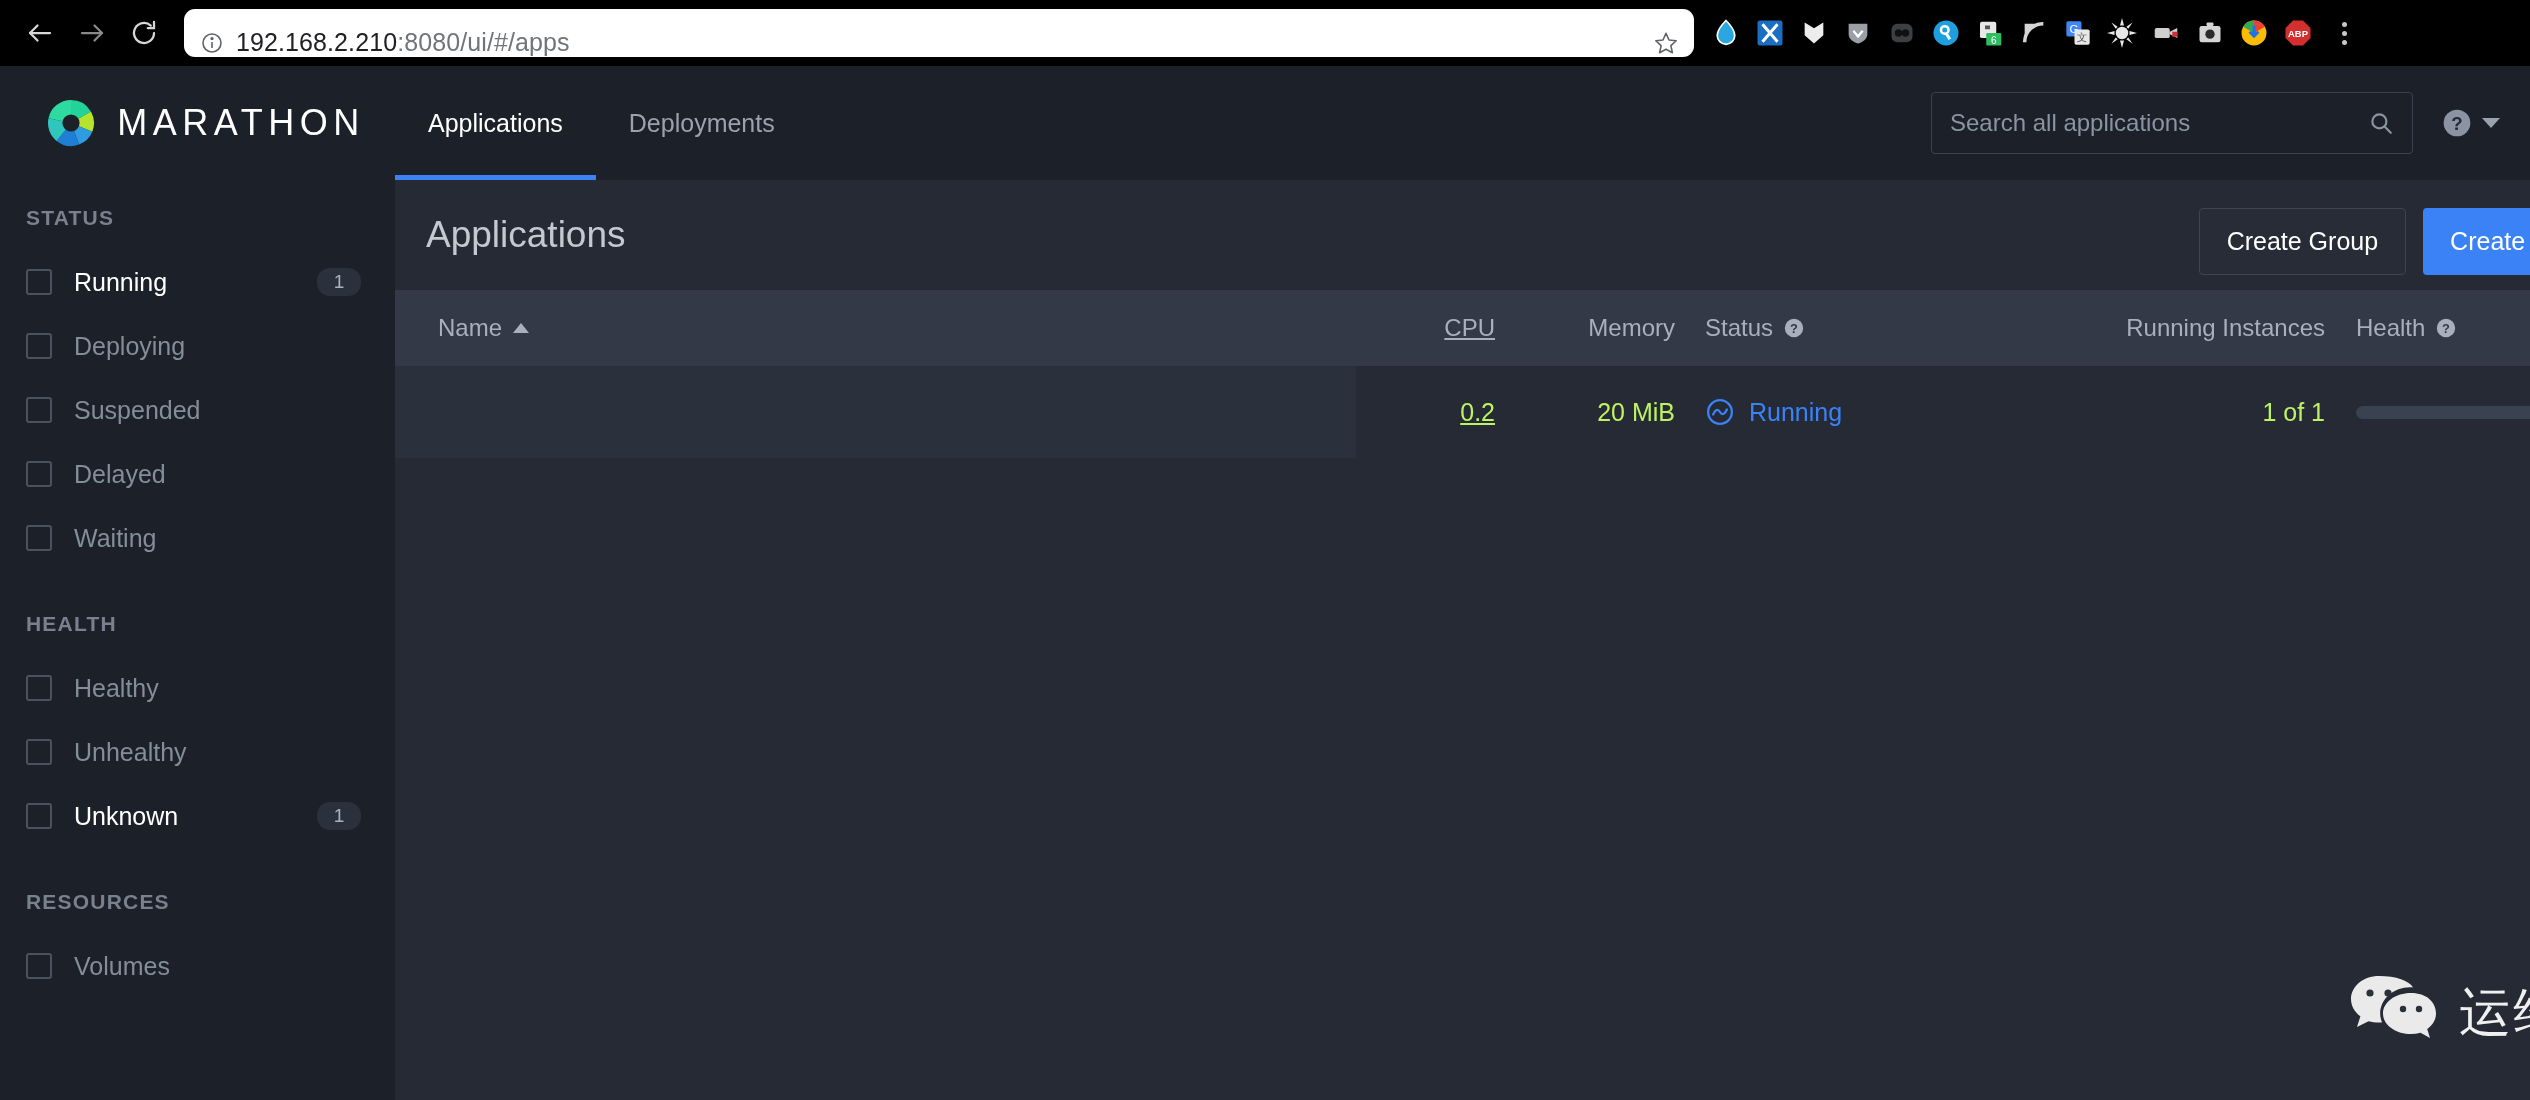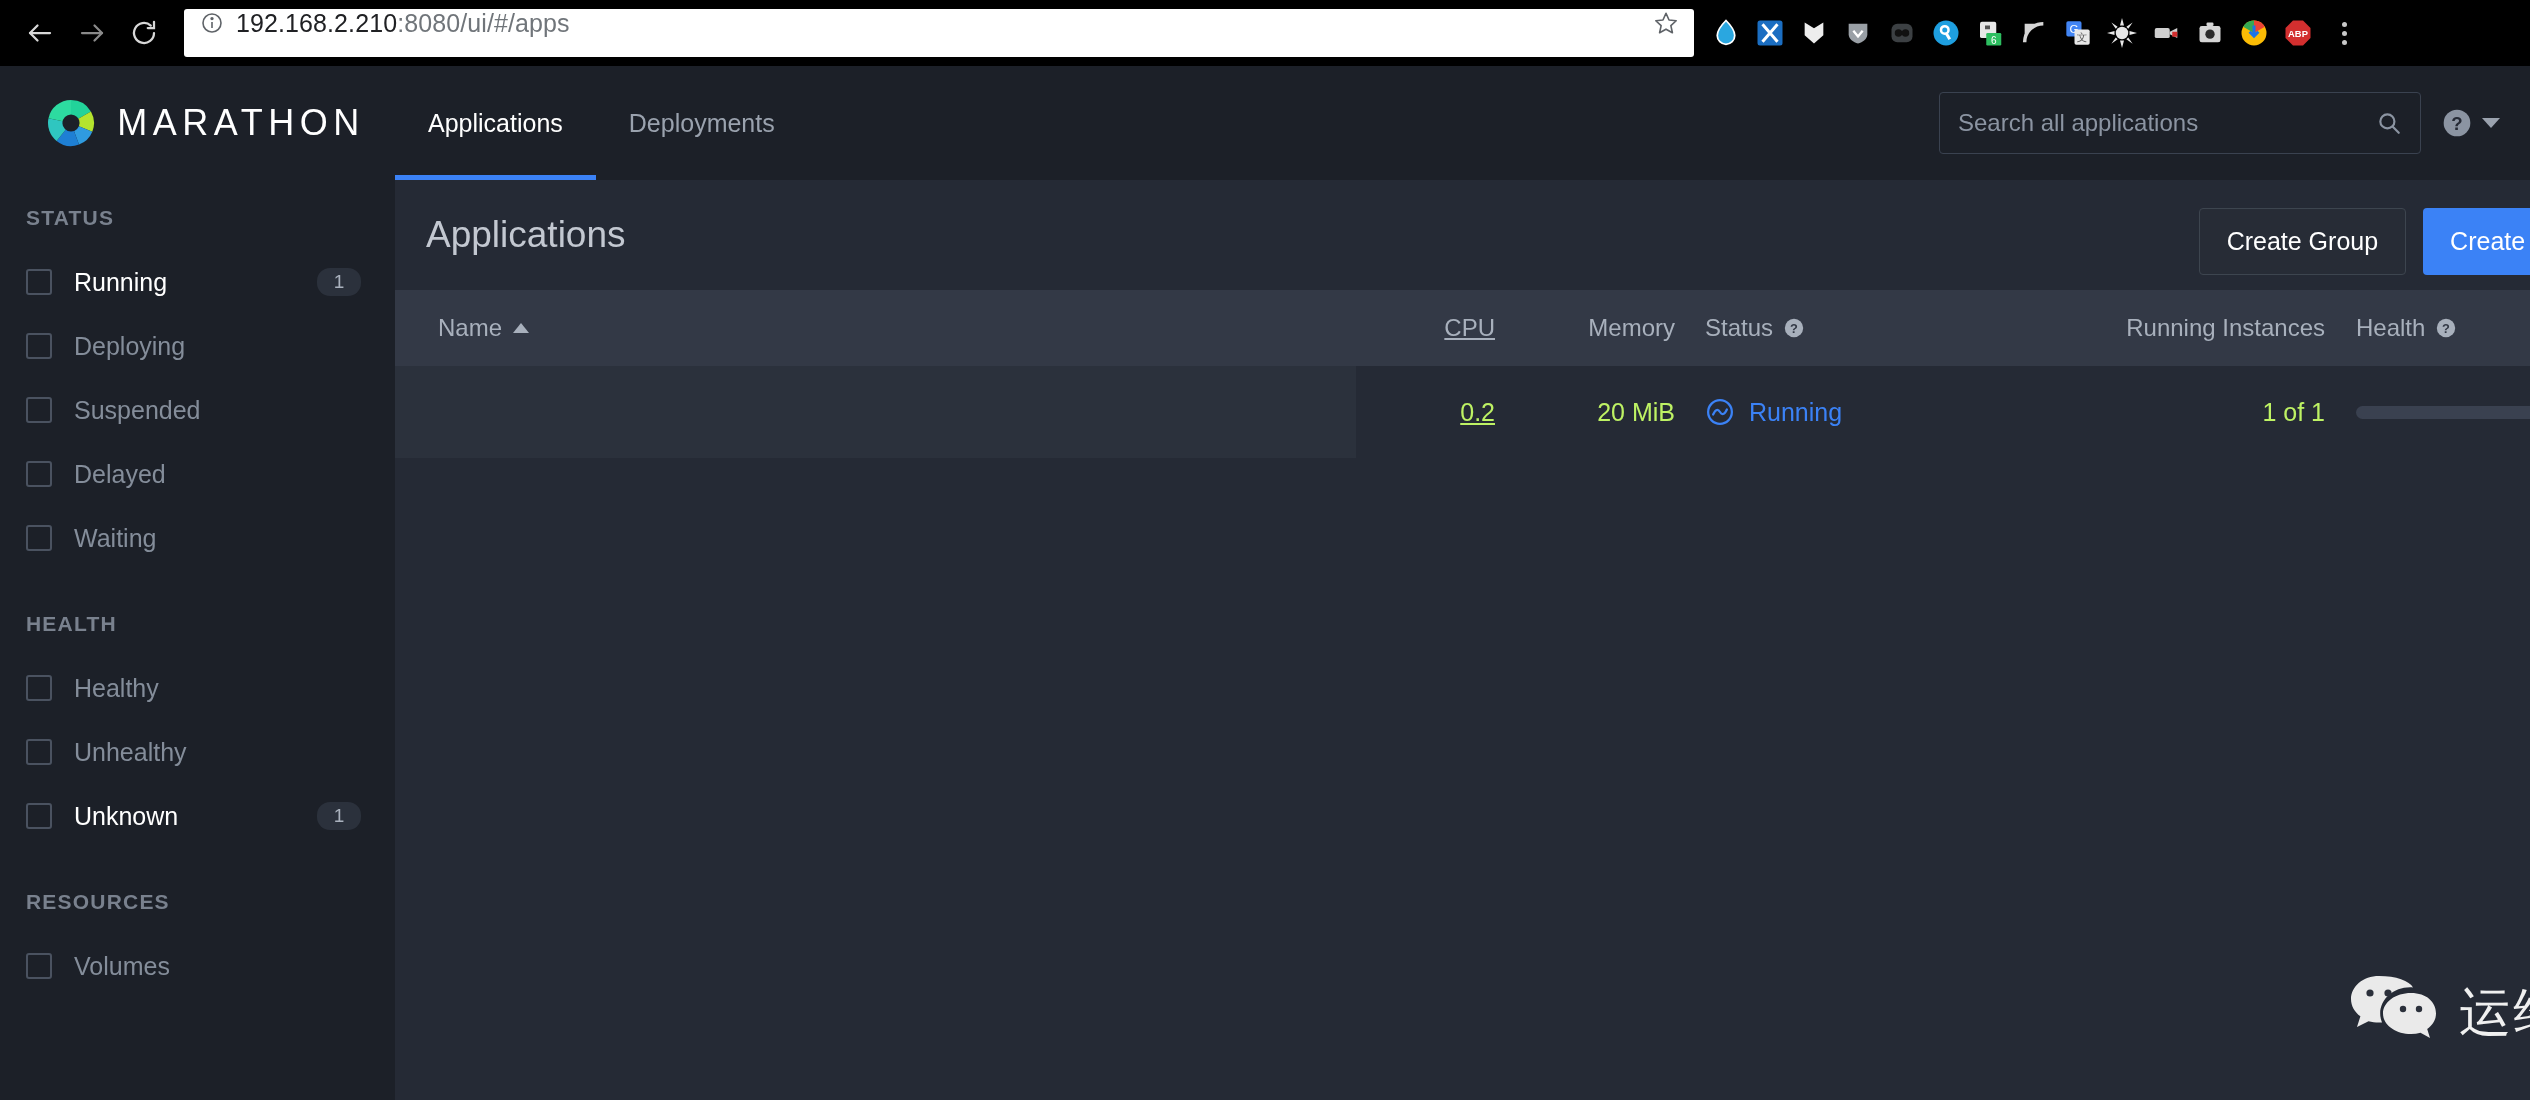--- a/index.html
+++ b/index.html
@@ -24,22 +24,22 @@
     color: #d8d8d8; flex: 0 0 auto;
   }
   .nav-btn svg { display: block; }
 
   .omnibox {
     flex: 0 0 auto;
     width: 1510px;
     height: 48px;
     margin-left: 14px;
     background: #ffffff;
-    border-radius: 3px;
-    display: flex; align-items: flex-start;
+    border-radius: 11px;
+    display: flex; align-items: flex-end;
     padding: 0 14px;
     position: relative;
   }
   .omni-info {
     width: 28px; height: 28px; flex: 0 0 auto;
     display: flex; align-items: center; justify-content: center;
     color: #5f6368; margin-right: 10px;
   }
   .omni-url {
     font-size: 25px;
@@ -105,21 +105,21 @@
   .top-tab.active { color: #ffffff; }
   .top-tab.active::after {
     content: ""; position: absolute;
     left: 0; right: 0; bottom: 0; height: 5px;
     background: #3b82f6;
   }
 
   .top-right {
     margin-left: auto;
     display: flex; align-items: center;
-    padding-right: 30px; gap: 20px;
+    padding-right: 30px; gap: 28px;
   }
   .search-box {
     width: 482px; height: 62px;
     border: 1px solid #3a4250;
     border-radius: 4px;
     display: flex; align-items: center;
     padding: 0 18px;
     background: transparent;
   }
   .search-input-text {

